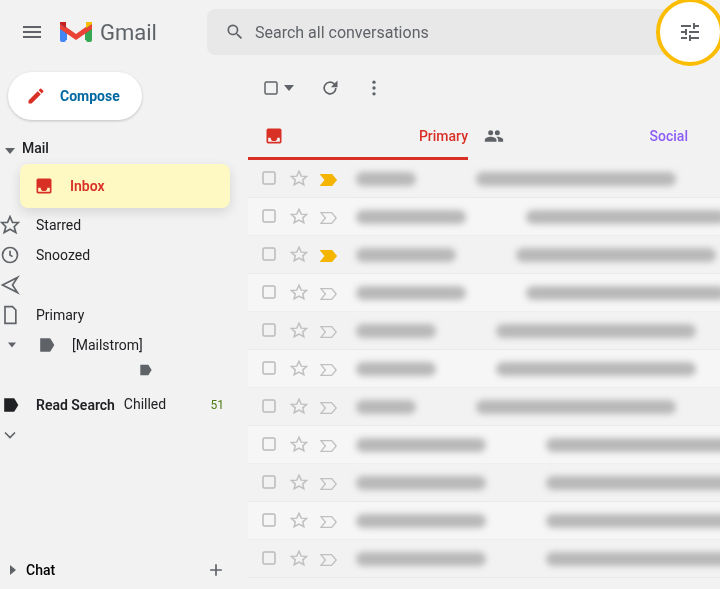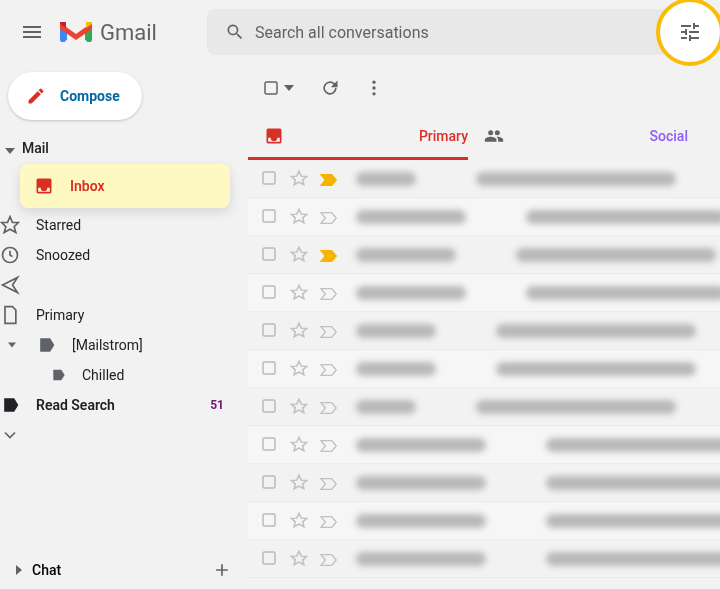--- a/index.html
+++ b/index.html
@@ -169,38 +169,39 @@
       align-items: center;
       justify-content: center;
       flex-shrink: 0;
     }
     .nav-label {
       flex: 1;
     }
     .nav-count {
       padding-right: 16px;
       font-size: 12px;
-      color: #701a75;
-      font-weight: 700;
+      color: #4d7c0f;
+      font-weight: 400;
     }
     .nav-item.nested {
       padding-left: 50px;
+      flex-direction: column;
     }
     .nav-item.with-caret {
       padding-left: 4px;
     }
     .nav-item.with-caret .nav-caret-small {
       width: 16px;
       display: flex;
       justify-content: center;
     }
     .chat-section {
       position: absolute;
       bottom: 0;
-      left: 6px;
+      left: 0;
       width: 240px;
       height: 38px;
       display: flex;
       align-items: center;
       padding: 0 8px;
       background: #f2f2f2;
     }
     .chat-label {
       display: flex;
       align-items: center;

